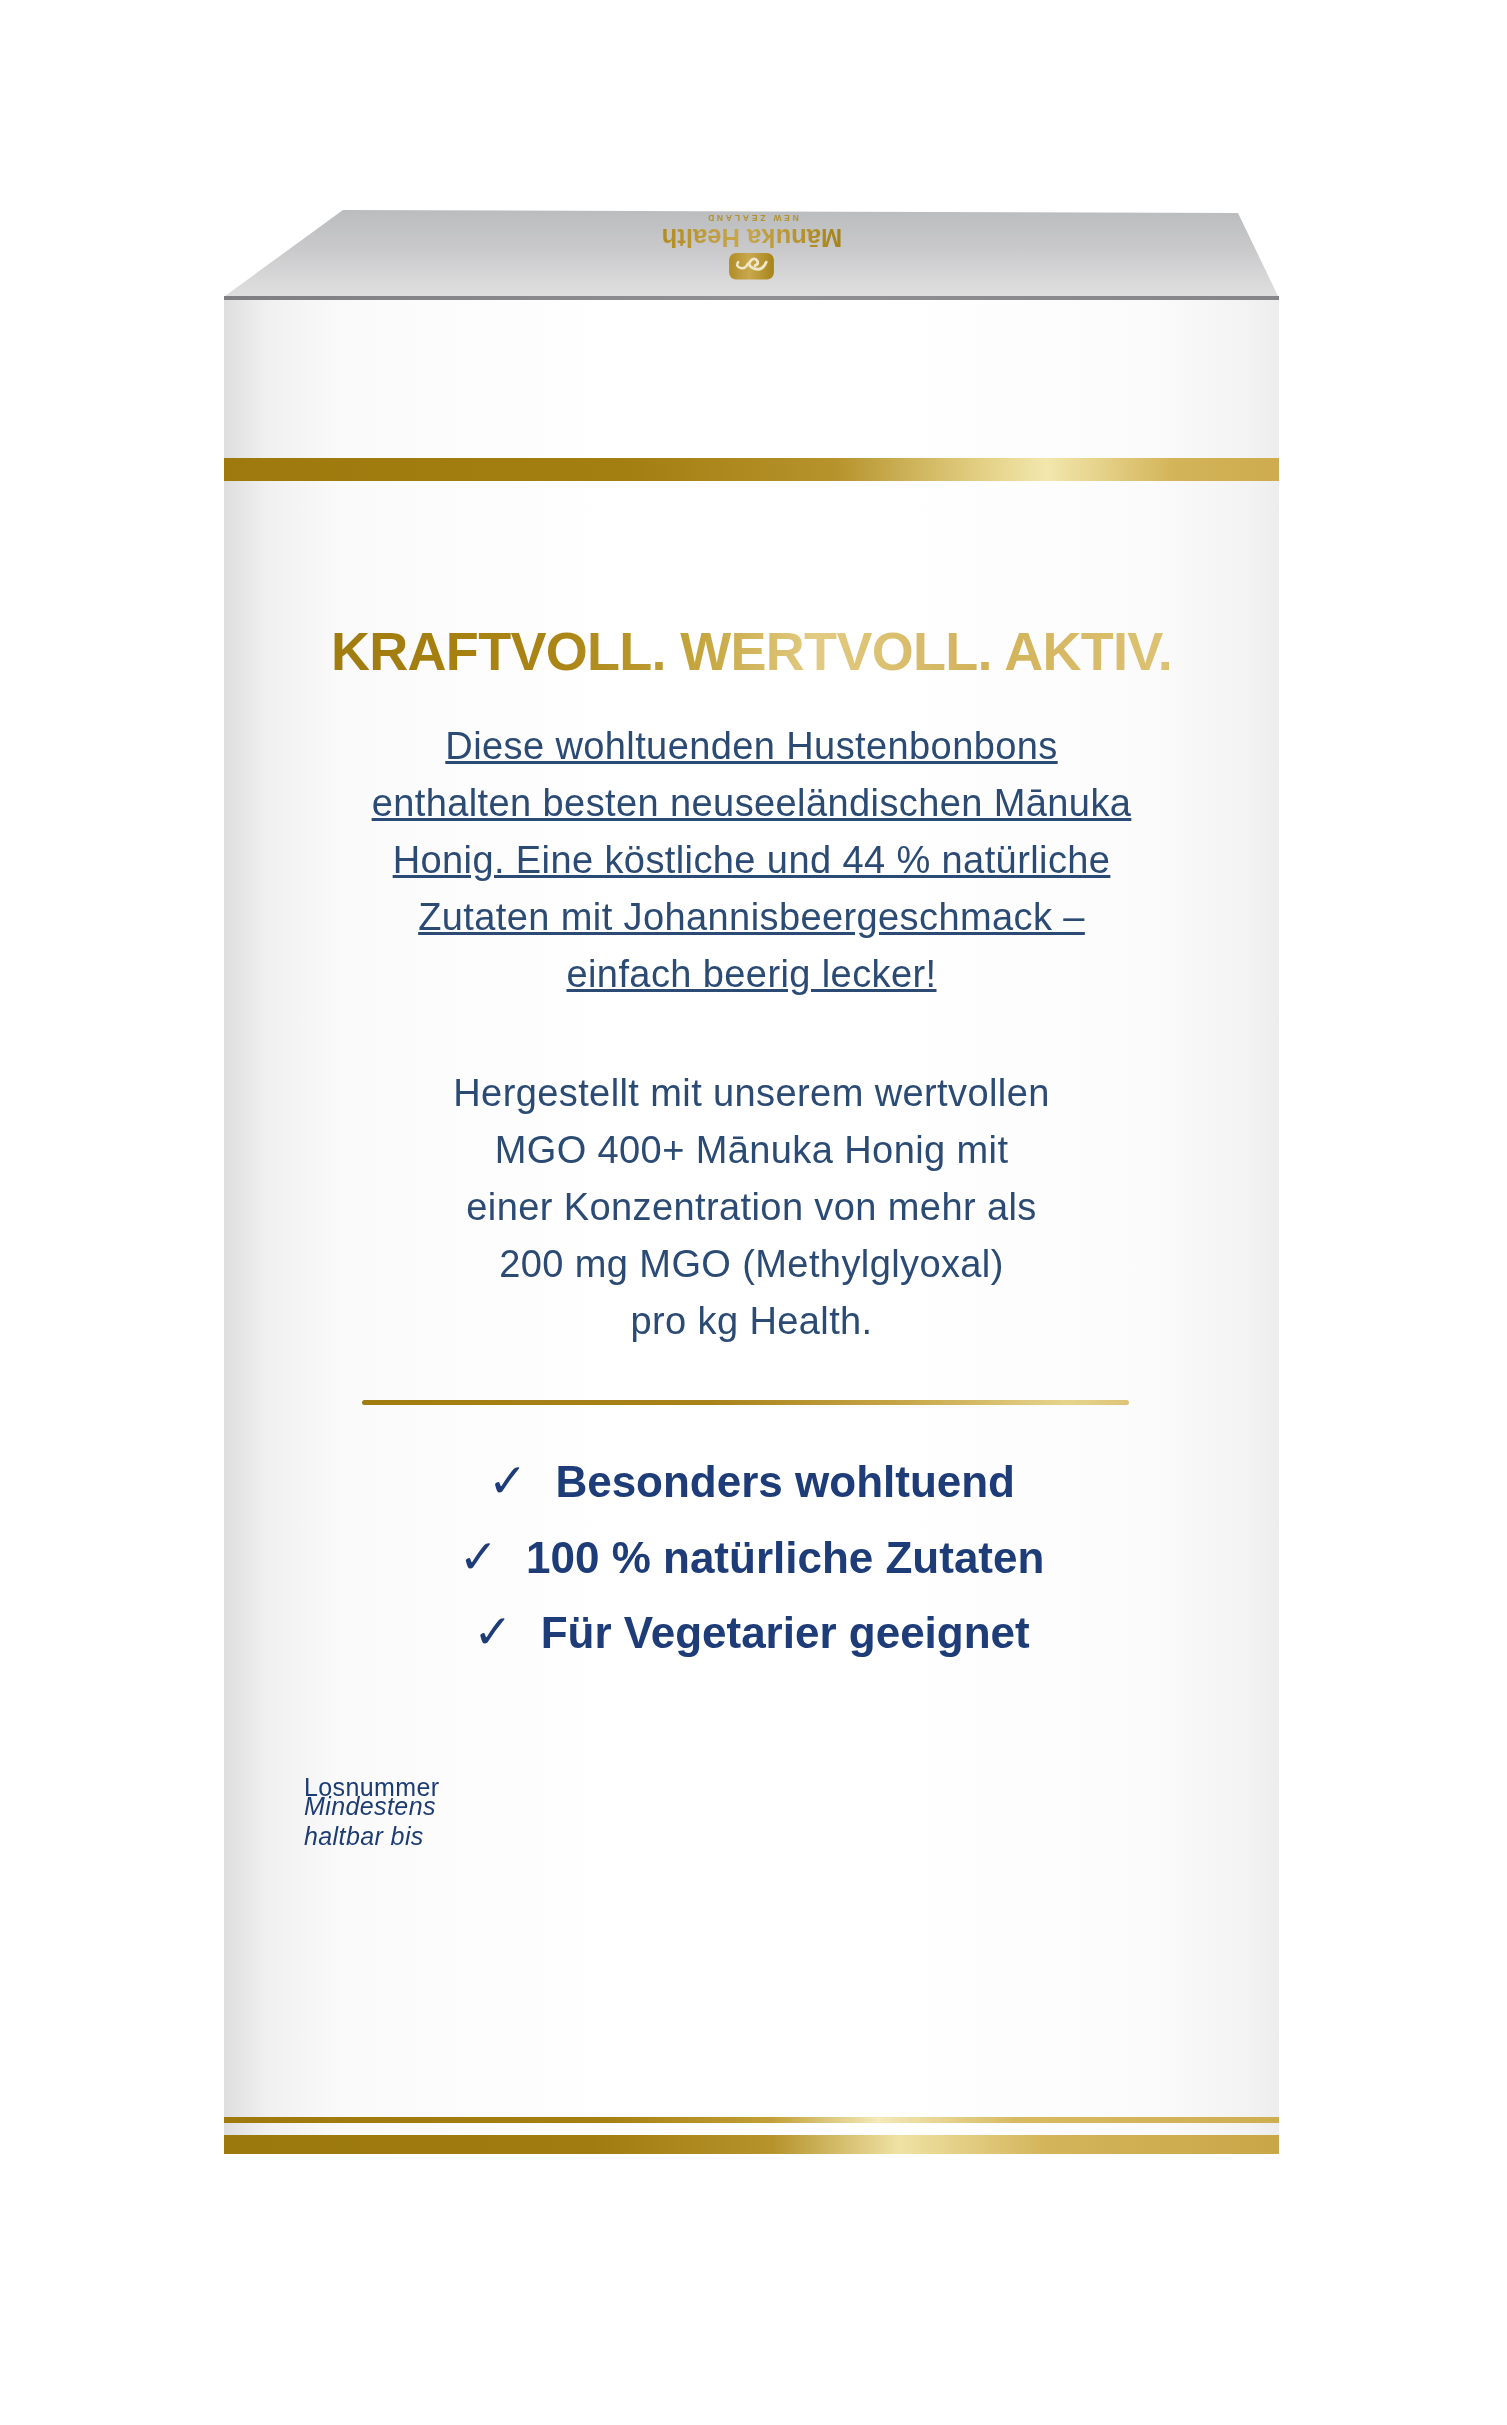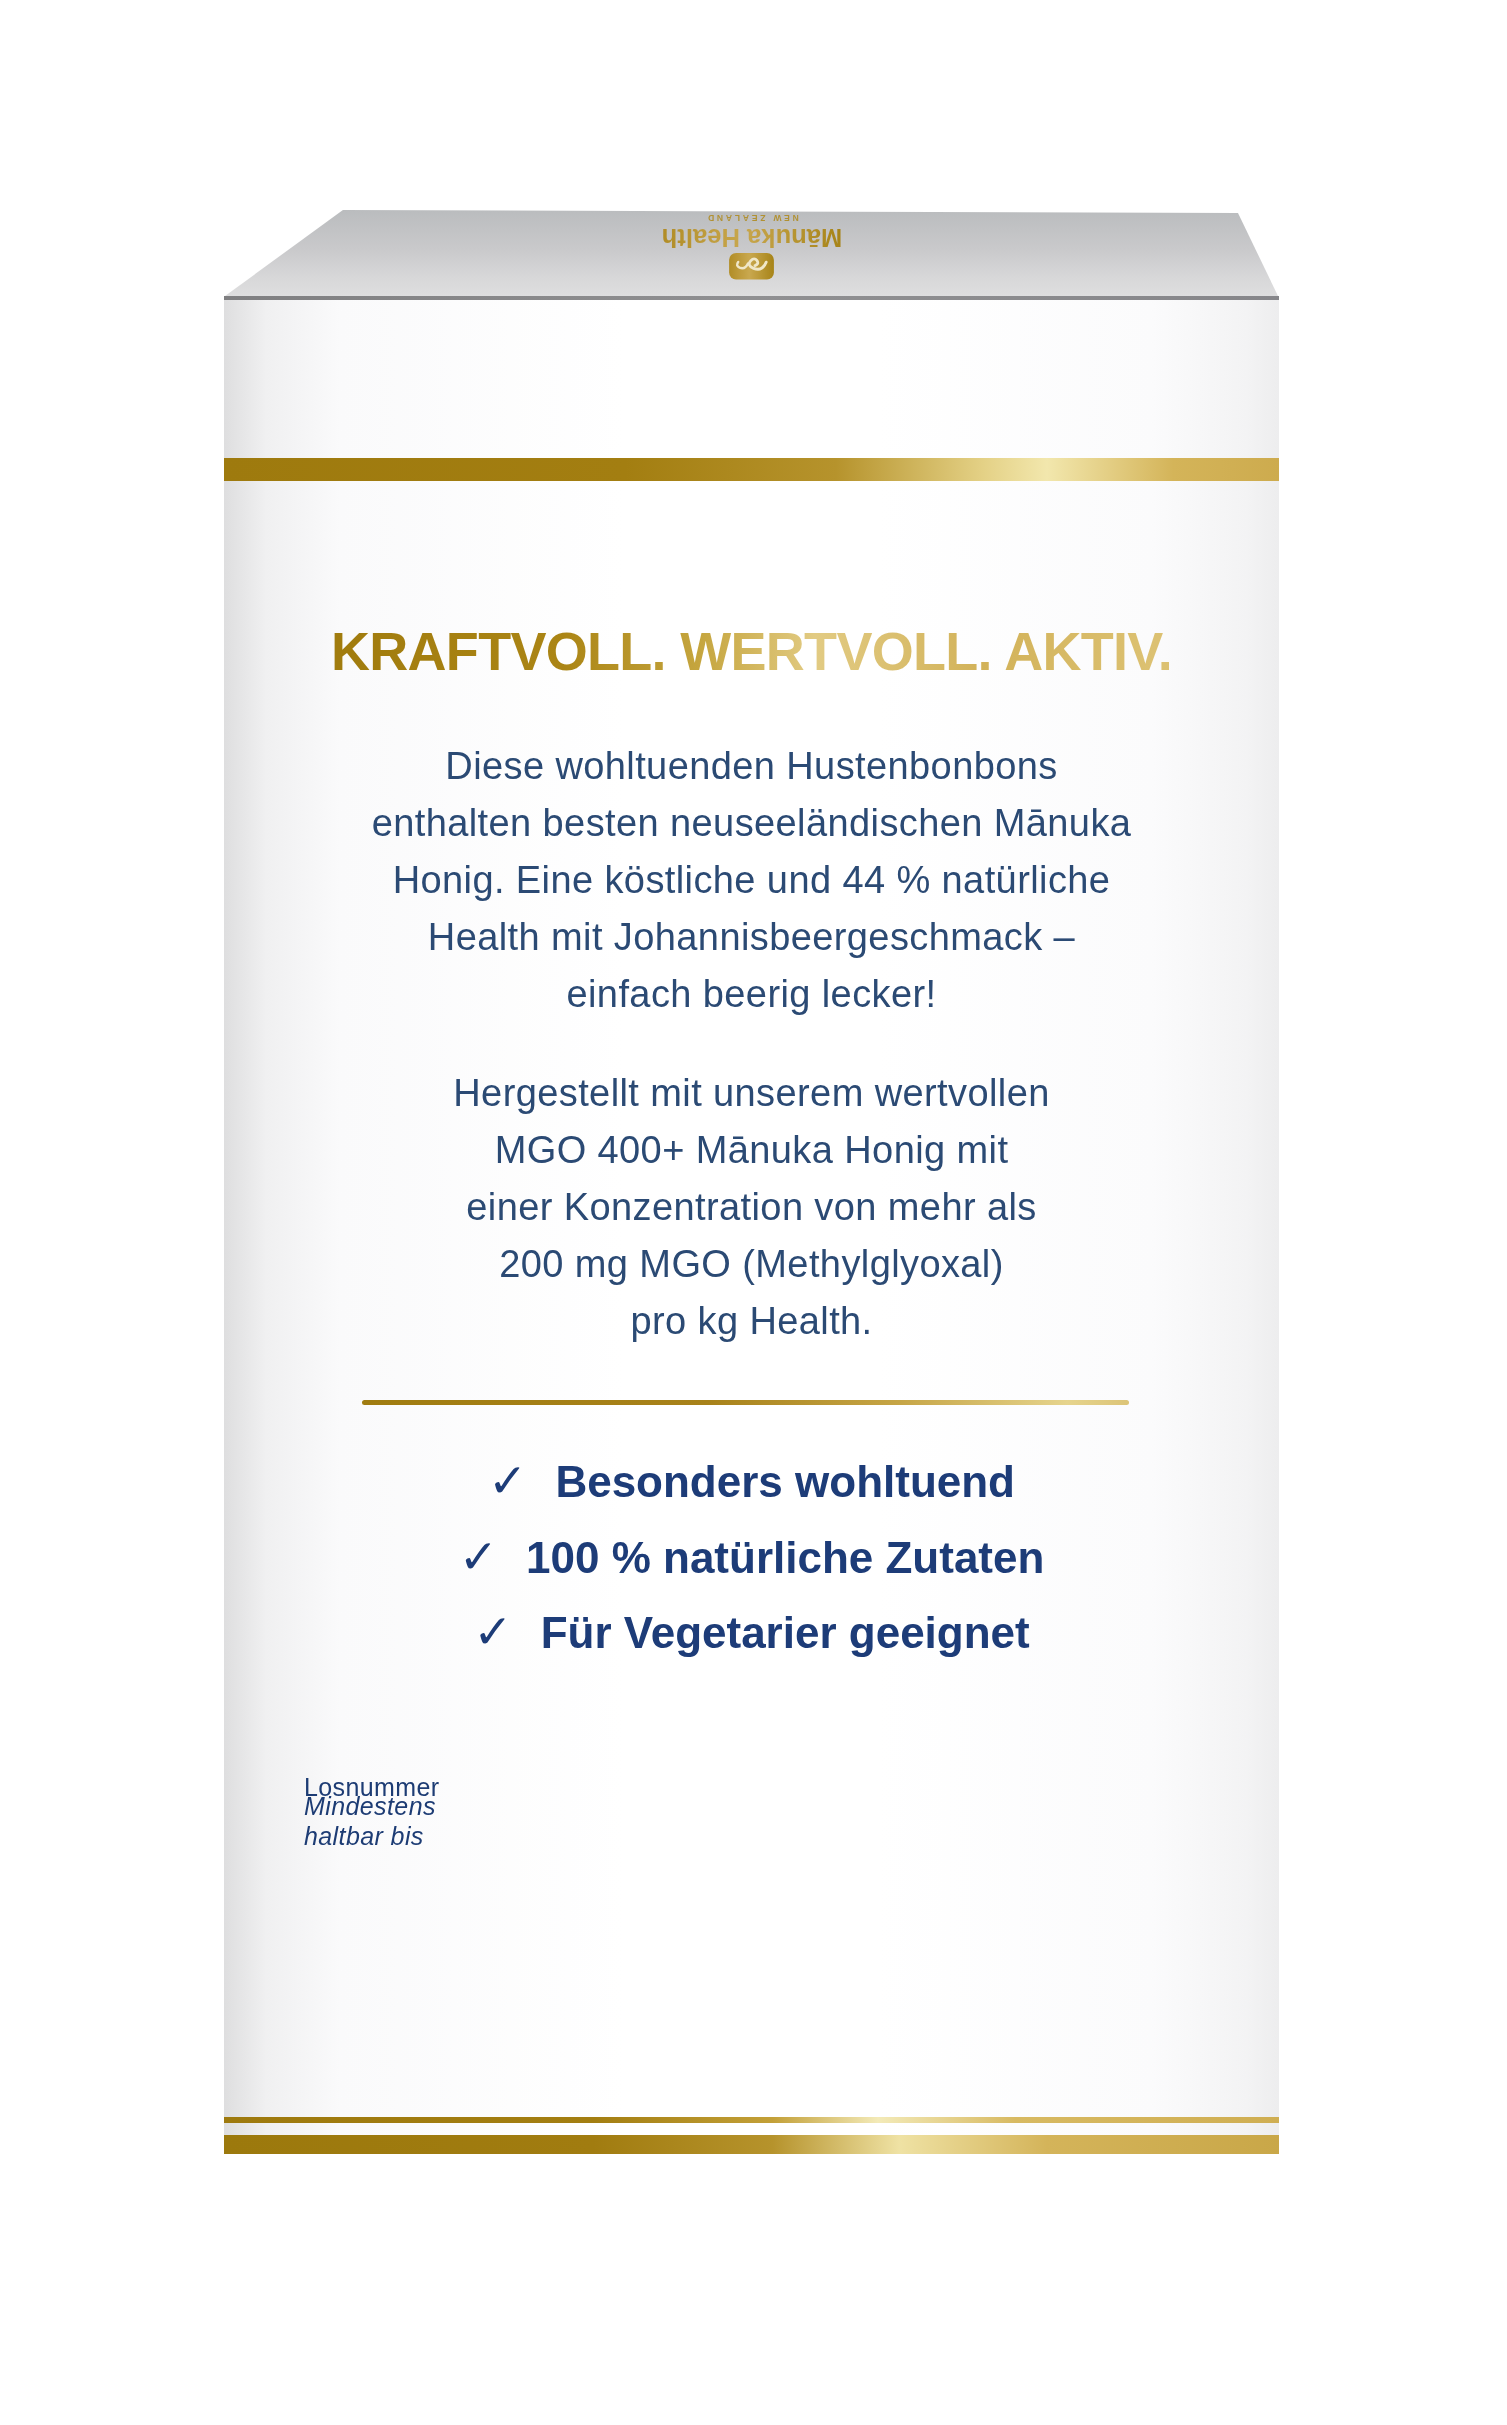--- a/index.html
+++ b/index.html
@@ -54,21 +54,21 @@
     background:linear-gradient(90deg,
       #a17c0e 12%,#ab8515 32%,#c5a53e 45%,#e2cb83 56%,#d2b259 72%,#dcc172 88%);
     -webkit-background-clip:text;background-clip:text;color:transparent;
     white-space:nowrap;
   }
   .body-par{
     position:absolute;left:0;width:100%;
     text-align:center;font-size:38px;line-height:57px;font-weight:300;
     color:#2b4a74;letter-spacing:0.4px;
   }
-  .par1{top:442px;}
+  .par1{top:422px;text-decoration:underline;}
   .par2{top:769px;}
   .gold-divider{
     position:absolute;left:138px;top:1104px;width:767px;height:5px;border-radius:2.8px;
     background:linear-gradient(90deg,#a07c10 0%,#a8821a 45%,#c6a546 70%,#e6d48d 92%,#dcc477 100%);
   }
   .checklist{
     position:absolute;left:0;top:1161px;width:100%;
     display:flex;flex-direction:column;gap:25.6px;
   }
   .check-row{
@@ -126,21 +126,21 @@
   <div class="box-front">
     <div class="top-edge-line"></div>
     <div class="gold-band-top"></div>
 
     <div class="headline">KRAFTVOLL. WERTVOLL. AKTIV.</div>
 
     <div class="body-par par1">
       <div>Diese wohltuenden Hustenbonbons</div>
       <div>enthalten besten neuseeländischen Mānuka</div>
       <div>Honig. Eine köstliche und 44 % natürliche</div>
-      <div>Health mit Johannisbeergeschmack –</div>
+      <div>Zutaten mit Johannisbeergeschmack –</div>
       <div>einfach beerig lecker!</div>
     </div>
 
     <div class="body-par par2">
       <div>Hergestellt mit unserem wertvollen</div>
       <div>MGO 400+ Mānuka Honig mit</div>
       <div>einer Konzentration von mehr als</div>
       <div>200 mg MGO (Methylglyoxal)</div>
       <div>pro kg Health.</div>
     </div>

